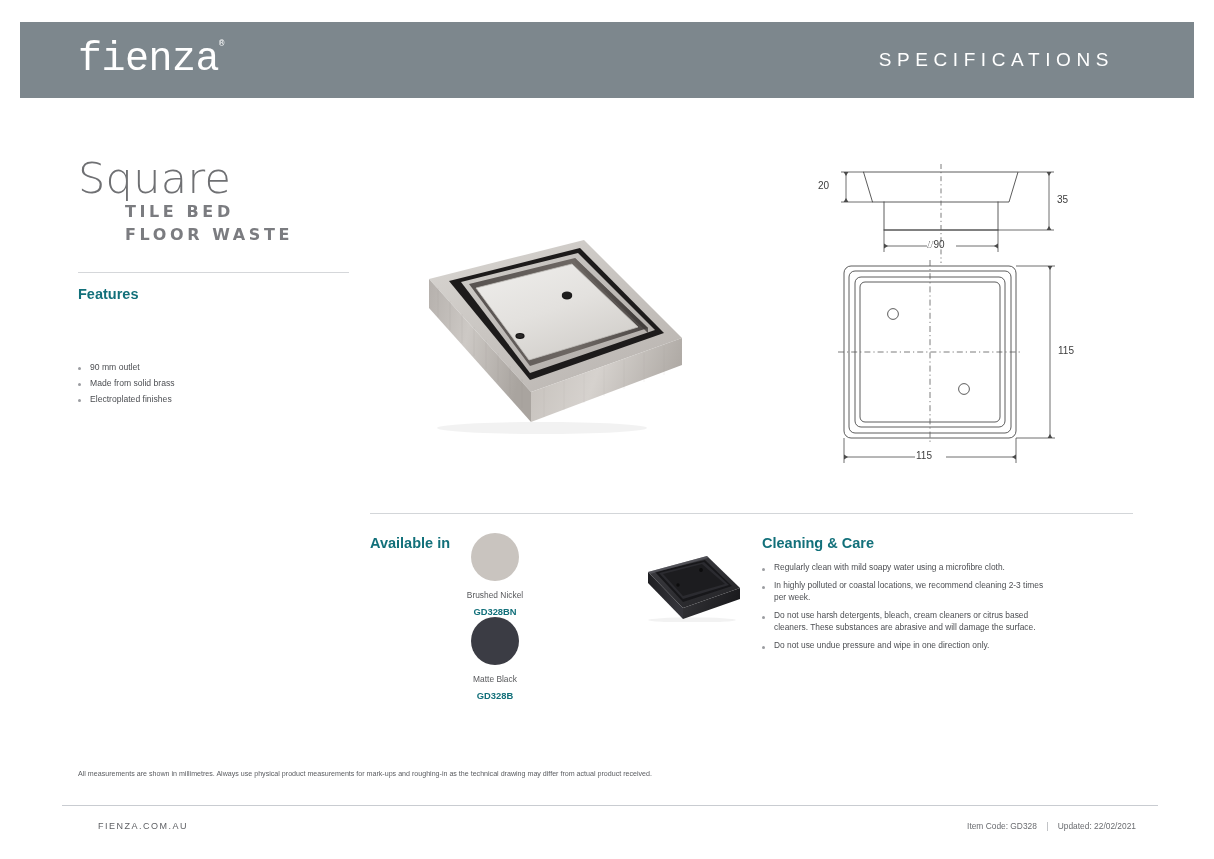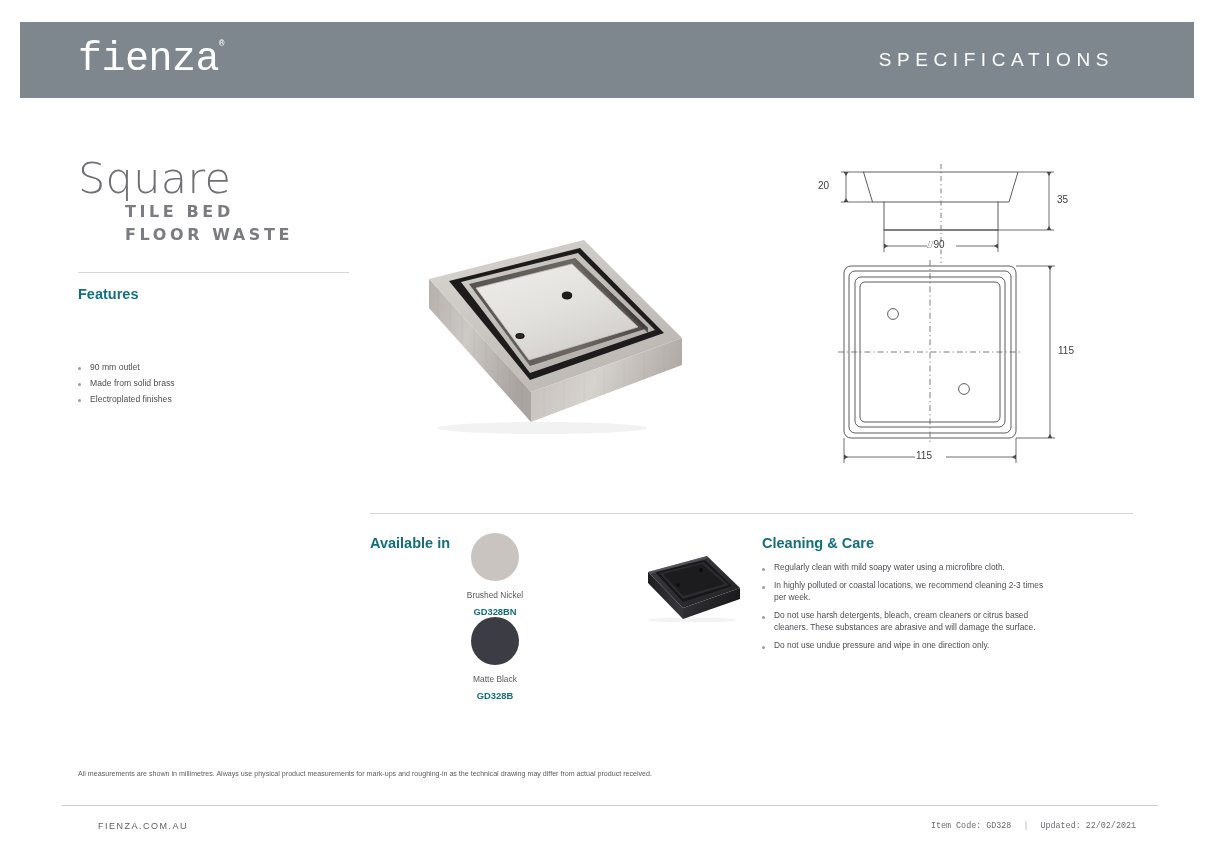--- a/index.html
+++ b/index.html
@@ -223,21 +223,20 @@
     color: #5d5f63;
     letter-spacing: 1.5px;
     padding-left: 20px;
   }
   .footer-right {
     position: absolute;
     right: 78px; top: 821px;
     font-size: 8.4px;
     color: #6a6c70;
     white-space: nowrap;
-    font-family: Liberation Mono, monospace;
   }
   .footer-right .sep { margin: 0 7px; color: #a8abaf; }
 </style>
 </head>
 <body>
 
 <div id="page">
 
   <div class="header">
     <div class="logo">

